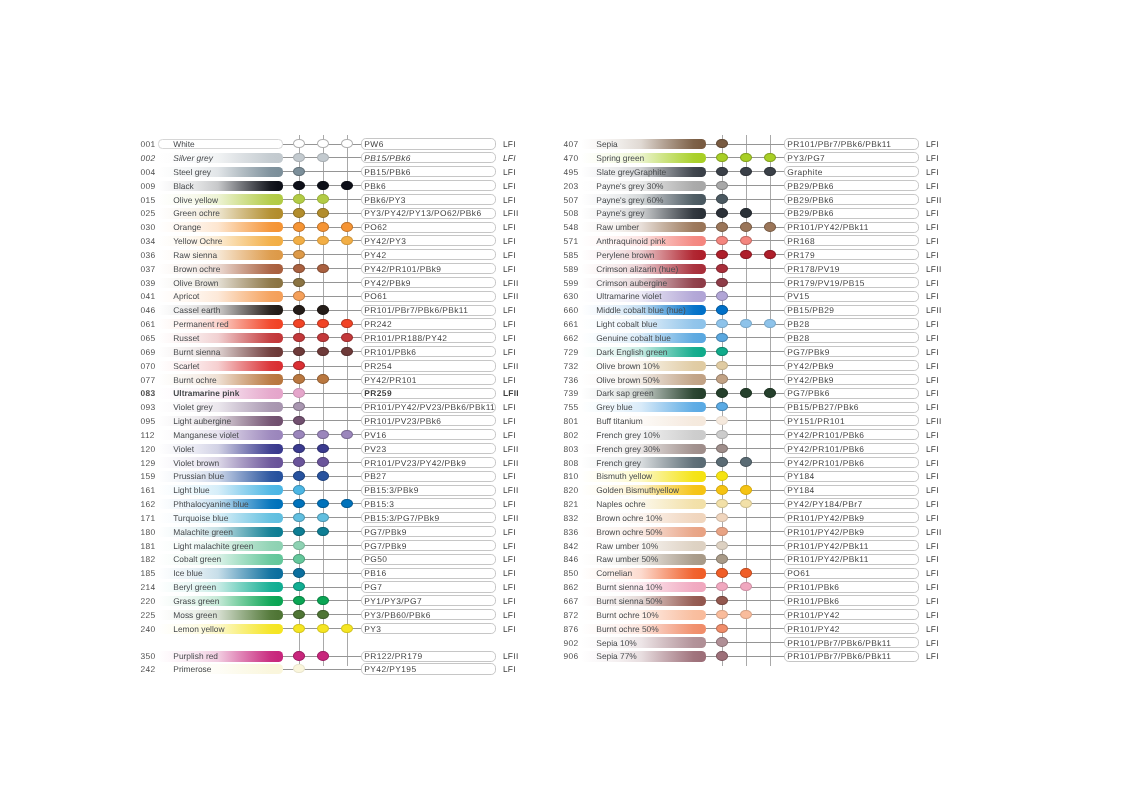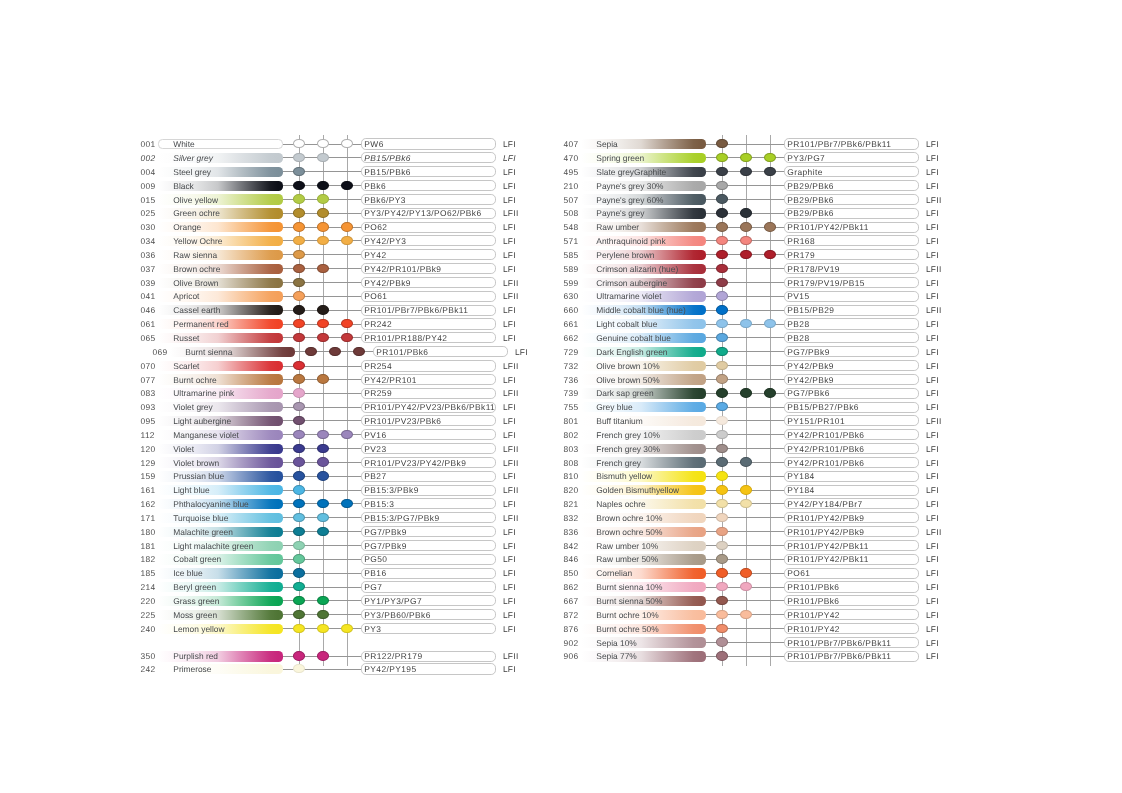--- a/index.html
+++ b/index.html
@@ -202,21 +202,21 @@
     <span class="swatch" style="background: linear-gradient(to right, rgb(255, 255, 255) 0%, rgb(253, 247, 247) 12%, rgb(248, 233, 233) 30%, rgb(241, 209, 210) 48%, rgb(221, 144, 145) 66%, rgb(207, 96, 97) 80%, rgb(197, 64, 66) 90%, rgb(195, 56, 58) 96%, rgb(195, 56, 58) 100%);"></span>
     <span class="sname">Russet</span>
     <span class="pigbox"></span>
     <span class="pig">PR101/PR188/PY42</span>
     <span class="lf">LFI</span>
   <span class="dot" style="left: 152.05px; background: rgb(195, 56, 58); border: 0.65px solid rgb(152, 44, 45); box-sizing: border-box;"></span>
         <span class="dot" style="left: 176.25px; background: rgb(195, 56, 58); border: 0.65px solid rgb(152, 44, 45); box-sizing: border-box;"></span>
         <span class="dot" style="left: 200.05px; background: rgb(195, 56, 58); border: 0.65px solid rgb(152, 44, 45); box-sizing: border-box;"></span>
       </div>
 
-  <div class="row" style="top: 207.645px; margin-left: 12px;">
+  <div class="row" style="top: 207.645px;">
     <span class="hline"></span>
     <span class="code">069</span>
     <span class="swatch" style="background: linear-gradient(to right, rgb(255, 255, 255) 0%, rgb(249, 247, 247) 12%, rgb(239, 233, 233) 30%, rgb(222, 210, 209) 48%, rgb(174, 145, 144) 66%, rgb(139, 97, 97) 80%, rgb(116, 66, 65) 90%, rgb(110, 58, 57) 96%, rgb(110, 58, 57) 100%);"></span>
     <span class="sname">Burnt sienna</span>
     <span class="pigbox"></span>
     <span class="pig">PR101/PBk6</span>
     <span class="lf">LFI</span>
   <span class="dot" style="left: 152.05px; background: rgb(110, 58, 57); border: 0.65px solid rgb(86, 45, 44); box-sizing: border-box;"></span>
         <span class="dot" style="left: 176.25px; background: rgb(110, 58, 57); border: 0.65px solid rgb(86, 45, 44); box-sizing: border-box;"></span>
         <span class="dot" style="left: 200.05px; background: rgb(110, 58, 57); border: 0.65px solid rgb(86, 45, 44); box-sizing: border-box;"></span>
@@ -238,21 +238,21 @@
     <span class="code">077</span>
     <span class="swatch" style="background: linear-gradient(to right, rgb(255, 255, 255) 0%, rgb(252, 250, 247) 12%, rgb(247, 240, 234) 30%, rgb(239, 224, 211) 48%, rgb(216, 179, 147) 66%, rgb(199, 146, 101) 80%, rgb(188, 124, 71) 90%, rgb(185, 119, 63) 96%, rgb(185, 119, 63) 100%);"></span>
     <span class="sname">Burnt ochre</span>
     <span class="pigbox"></span>
     <span class="pig">PY42/PR101</span>
     <span class="lf">LFI</span>
   <span class="dot" style="left: 152.05px; background: rgb(185, 119, 63); border: 0.65px solid rgb(144, 93, 49); box-sizing: border-box;"></span>
         <span class="dot" style="left: 176.25px; background: rgb(185, 119, 63); border: 0.65px solid rgb(144, 93, 49); box-sizing: border-box;"></span>
       </div>
 
-  <div class="row" style="top: 249.174px;">
+  <div class="row" style="top: 249.174px; font-weight: bold;">
     <span class="hline"></span>
     <span class="code">083</span>
     <span class="swatch" style="background: linear-gradient(to right, rgb(255, 255, 255) 0%, rgb(254, 251, 253) 12%, rgb(252, 245, 249) 30%, rgb(249, 235, 243) 48%, rgb(240, 205, 226) 66%, rgb(234, 184, 213) 80%, rgb(230, 170, 205) 90%, rgb(229, 166, 203) 96%, rgb(229, 166, 203) 100%);"></span>
     <span class="sname">Ultramarine pink</span>
     <span class="pigbox"></span>
     <span class="pig">PR259</span>
     <span class="lf">LFII</span>
   <span class="dot" style="left: 152.05px; background: rgb(229, 166, 203); border: 0.65px solid rgb(197, 143, 175); box-sizing: border-box;"></span>
       </div>
 
@@ -515,21 +515,21 @@
     <span class="pigbox"></span>
     <span class="pig">Graphite</span>
     <span class="lf">LFI</span>
   <span class="dot" style="left: 152.05px; background: rgb(58, 64, 72); border: 0.65px solid rgb(45, 50, 56); box-sizing: border-box;"></span>
         <span class="dot" style="left: 176.25px; background: rgb(58, 64, 72); border: 0.65px solid rgb(45, 50, 56); box-sizing: border-box;"></span>
         <span class="dot" style="left: 200.05px; background: rgb(58, 64, 72); border: 0.65px solid rgb(45, 50, 56); box-sizing: border-box;"></span>
       </div>
 
   <div class="row" style="top: 41.529px;">
     <span class="hline"></span>
-    <span class="code">210</span>
+    <span class="code">203</span>
     <span class="swatch" style="background: linear-gradient(to right, rgb(255, 255, 255) 0%, rgb(252, 252, 252) 12%, rgb(245, 245, 245) 30%, rgb(235, 235, 235) 48%, rgb(206, 206, 206) 66%, rgb(185, 185, 185) 80%, rgb(171, 171, 171) 90%, rgb(168, 168, 168) 96%, rgb(168, 168, 168) 100%);"></span>
     <span class="sname">Payne's grey 30%</span>
     <span class="pigbox"></span>
     <span class="pig">PB29/PBk6</span>
     <span class="lf">LFI</span>
   <span class="dot" style="left: 152.05px; background: rgb(168, 168, 168); border: 0.65px solid rgb(131, 131, 131); box-sizing: border-box;"></span>
       </div>
 
   <div class="row" style="top: 55.372px;">
     <span class="hline"></span>

